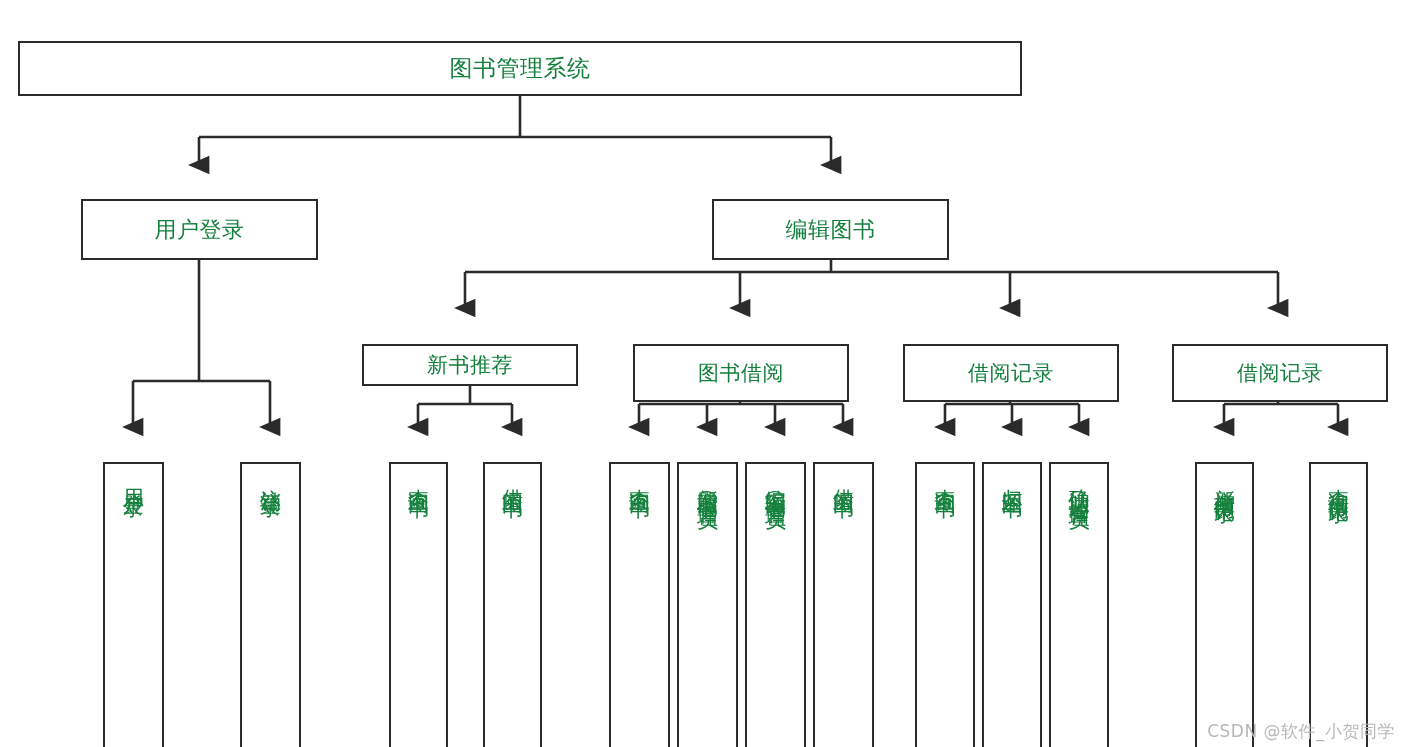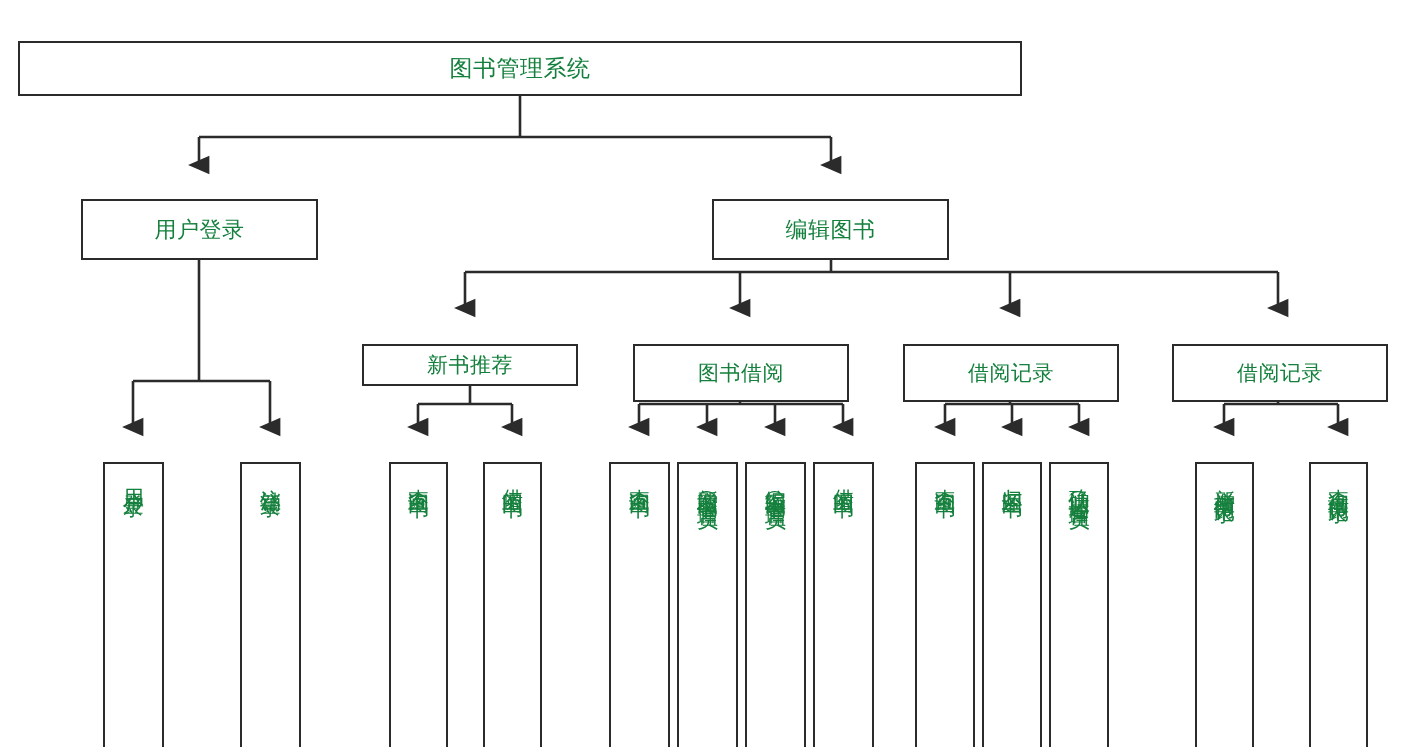--- a/index.html
+++ b/index.html
@@ -209,14 +209,15 @@
   </div>
 
   <div class="node leaf" style="left:1195px; top:435px; width:59px; height:300px;">
     <span class="node-label">新增借阅记录</span>
   </div>
 
   <div class="node leaf" style="left:1309px; top:435px; width:59px; height:300px;">
     <span class="node-label">查询借阅记录</span>
   </div>
 
+  <div class="watermark">CSDN @软件_小贺同学</div>
 
 </div>
 
 </body></html>

